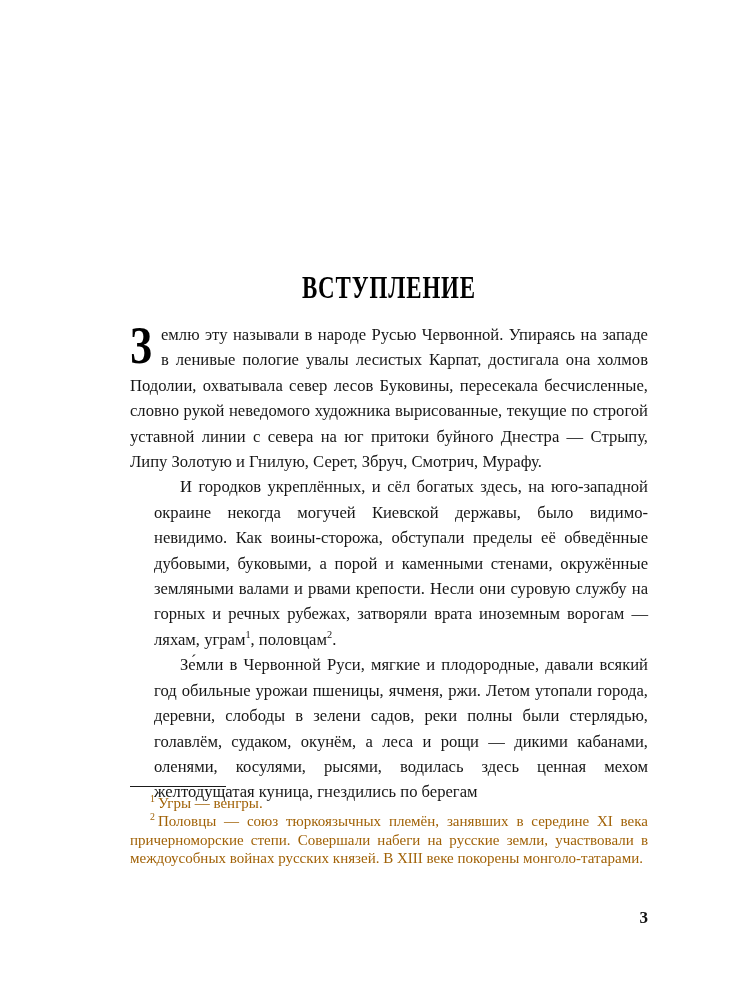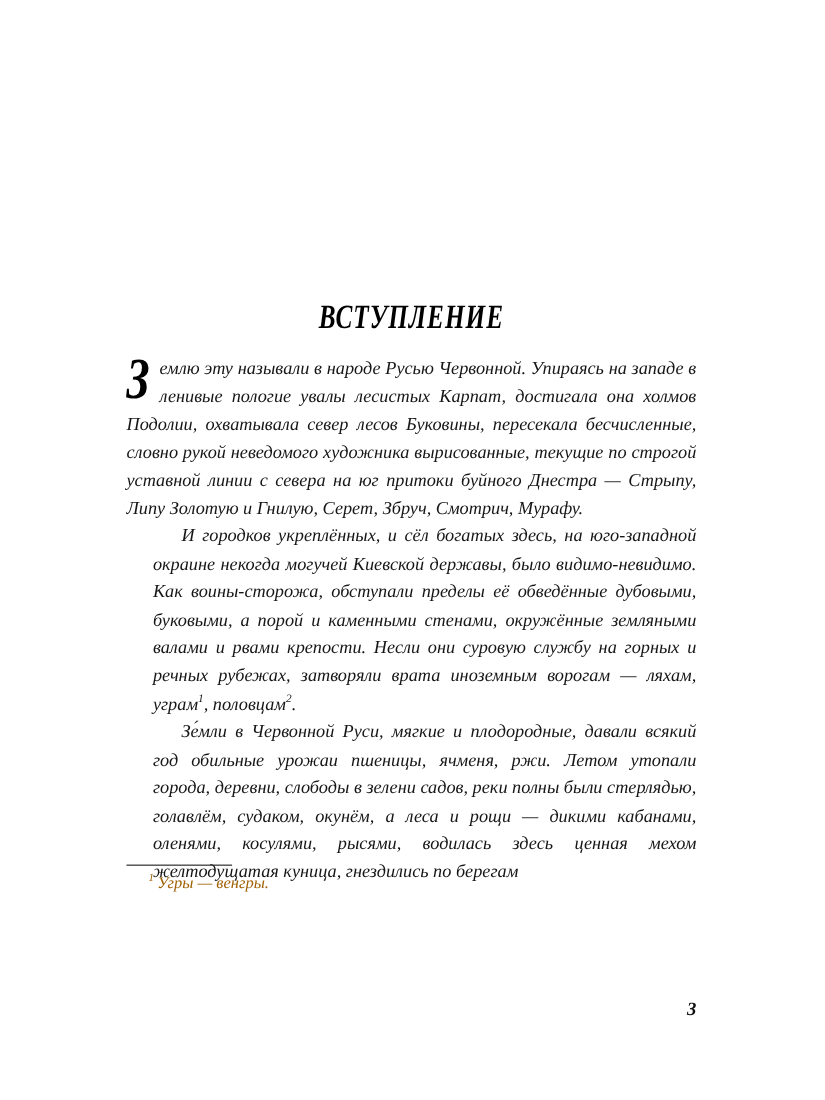--- a/index.html
+++ b/index.html
@@ -13,25 +13,24 @@
     position: relative;
     overflow: hidden;
     font-family: "Liberation Serif", "DejaVu Serif", serif;
     color: #151515;
     -webkit-font-smoothing: antialiased;
   }
 
   
   .page {
     position: absolute;
-    left: 0; top: 0;
+    left: 15px; top: 0;
     width: 682px;
     height: 1000px;
     background: #ffffff;
-    font-style: italic;
   }
 
   
   .text-block {
     position: absolute;
     left: 115px;
     top: 272px;
     width: 518px;
   }
 
@@ -144,17 +143,18 @@
 
     <p class="para"><span>Зе́мли в Червонной Руси, мягкие и плодородные, давали всякий год обильные урожаи пшеницы, ячменя, ржи. Летом утопали города, деревни, слободы в зелени садов, реки полны были стерлядью, голавлём, судаком, окунём, а леса и рощи — дикими кабанами, оленями, косулями, рысями, водилась здесь ценная мехом желтодущатая куница, гнездились по берегам</span></p>
 
   </div>
 
   <div class="footnotes">
     <div class="footnote-rule"></div>
 
     <p class="footnote"><span class="marker">1</span><span>Угры — венгры.</span></p>
 
+    <p class="footnote"><span class="marker">2</span><span>Половцы — союз тюркоязычных племён, занявших в середине XI века причерноморские степи. Совершали набеги на русские земли, участвовали в междоусобных войнах русских князей. В XIII веке покорены монголо-татарами.</span></p>
   </div>
 
   <div class="folio">3</div>
 
 </div>
 
 </body></html>

